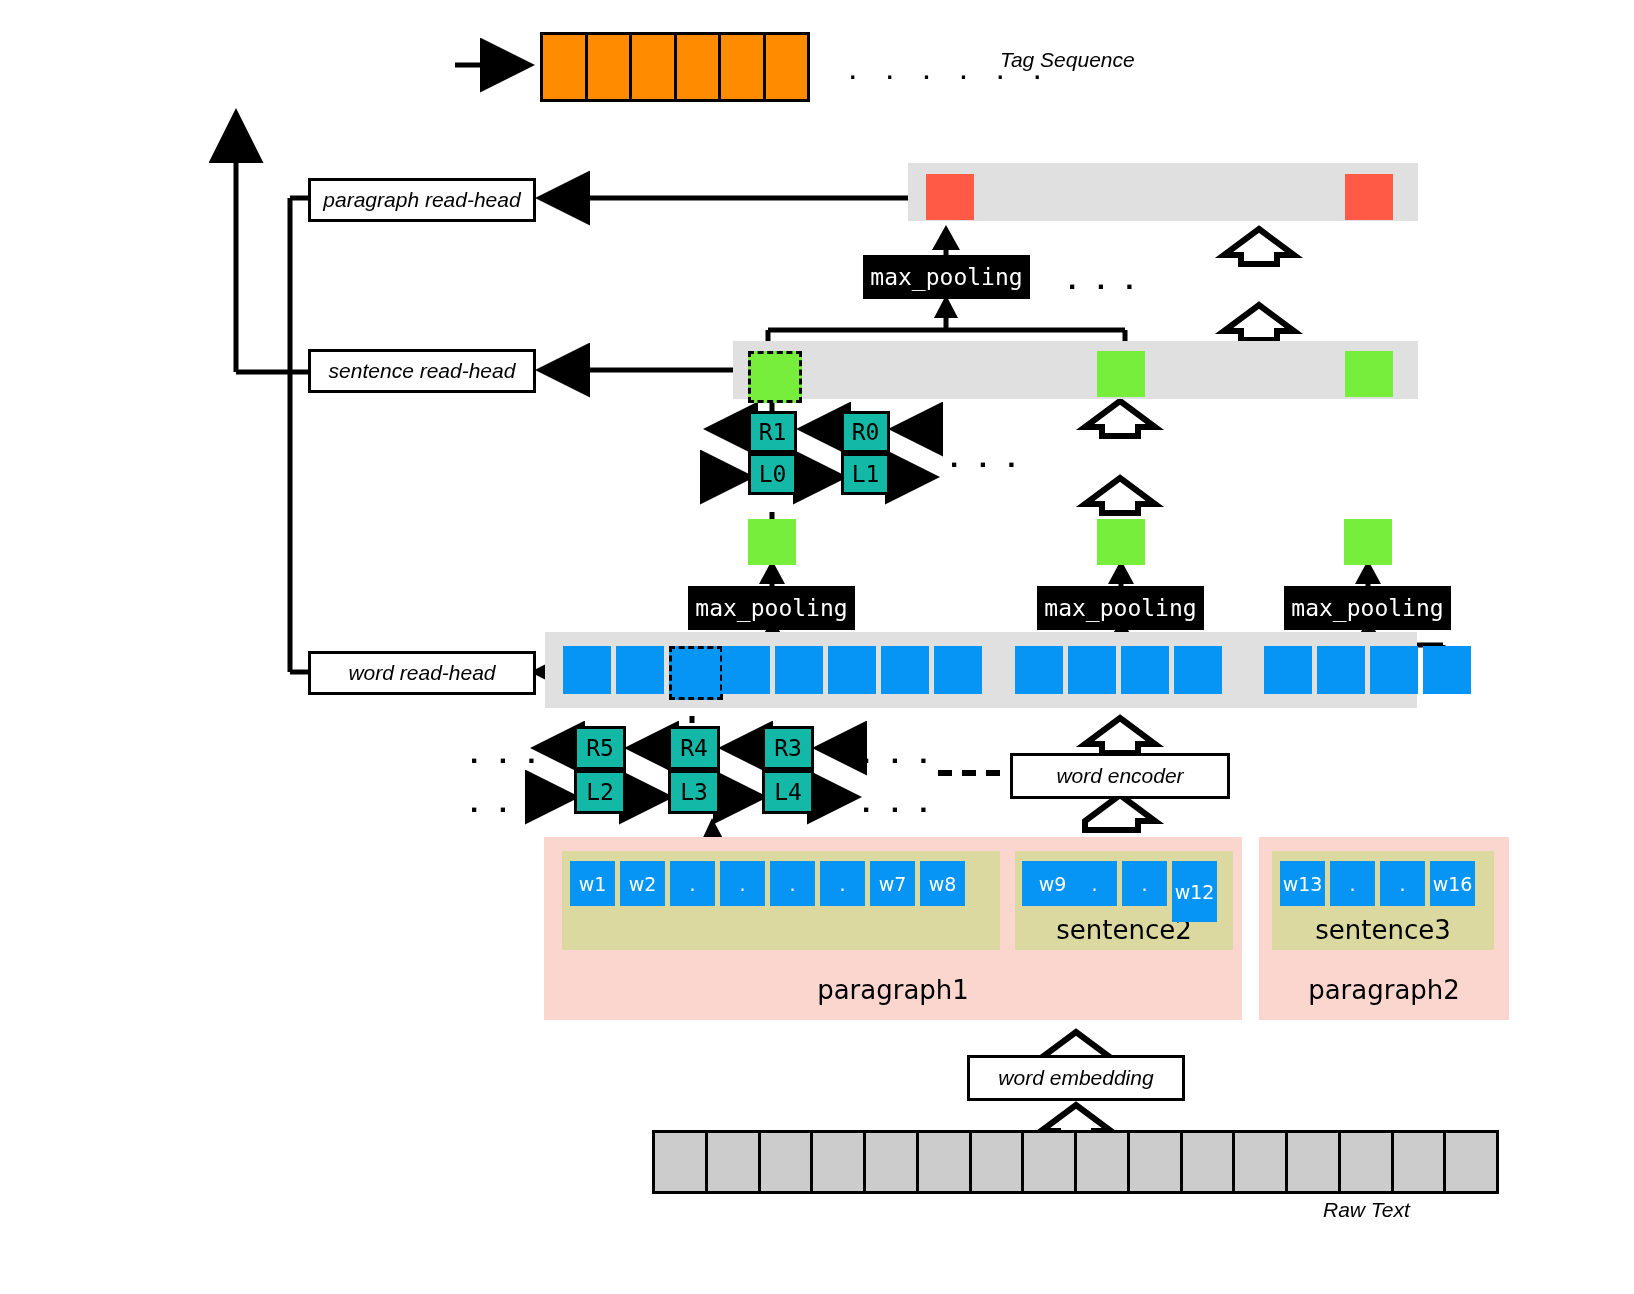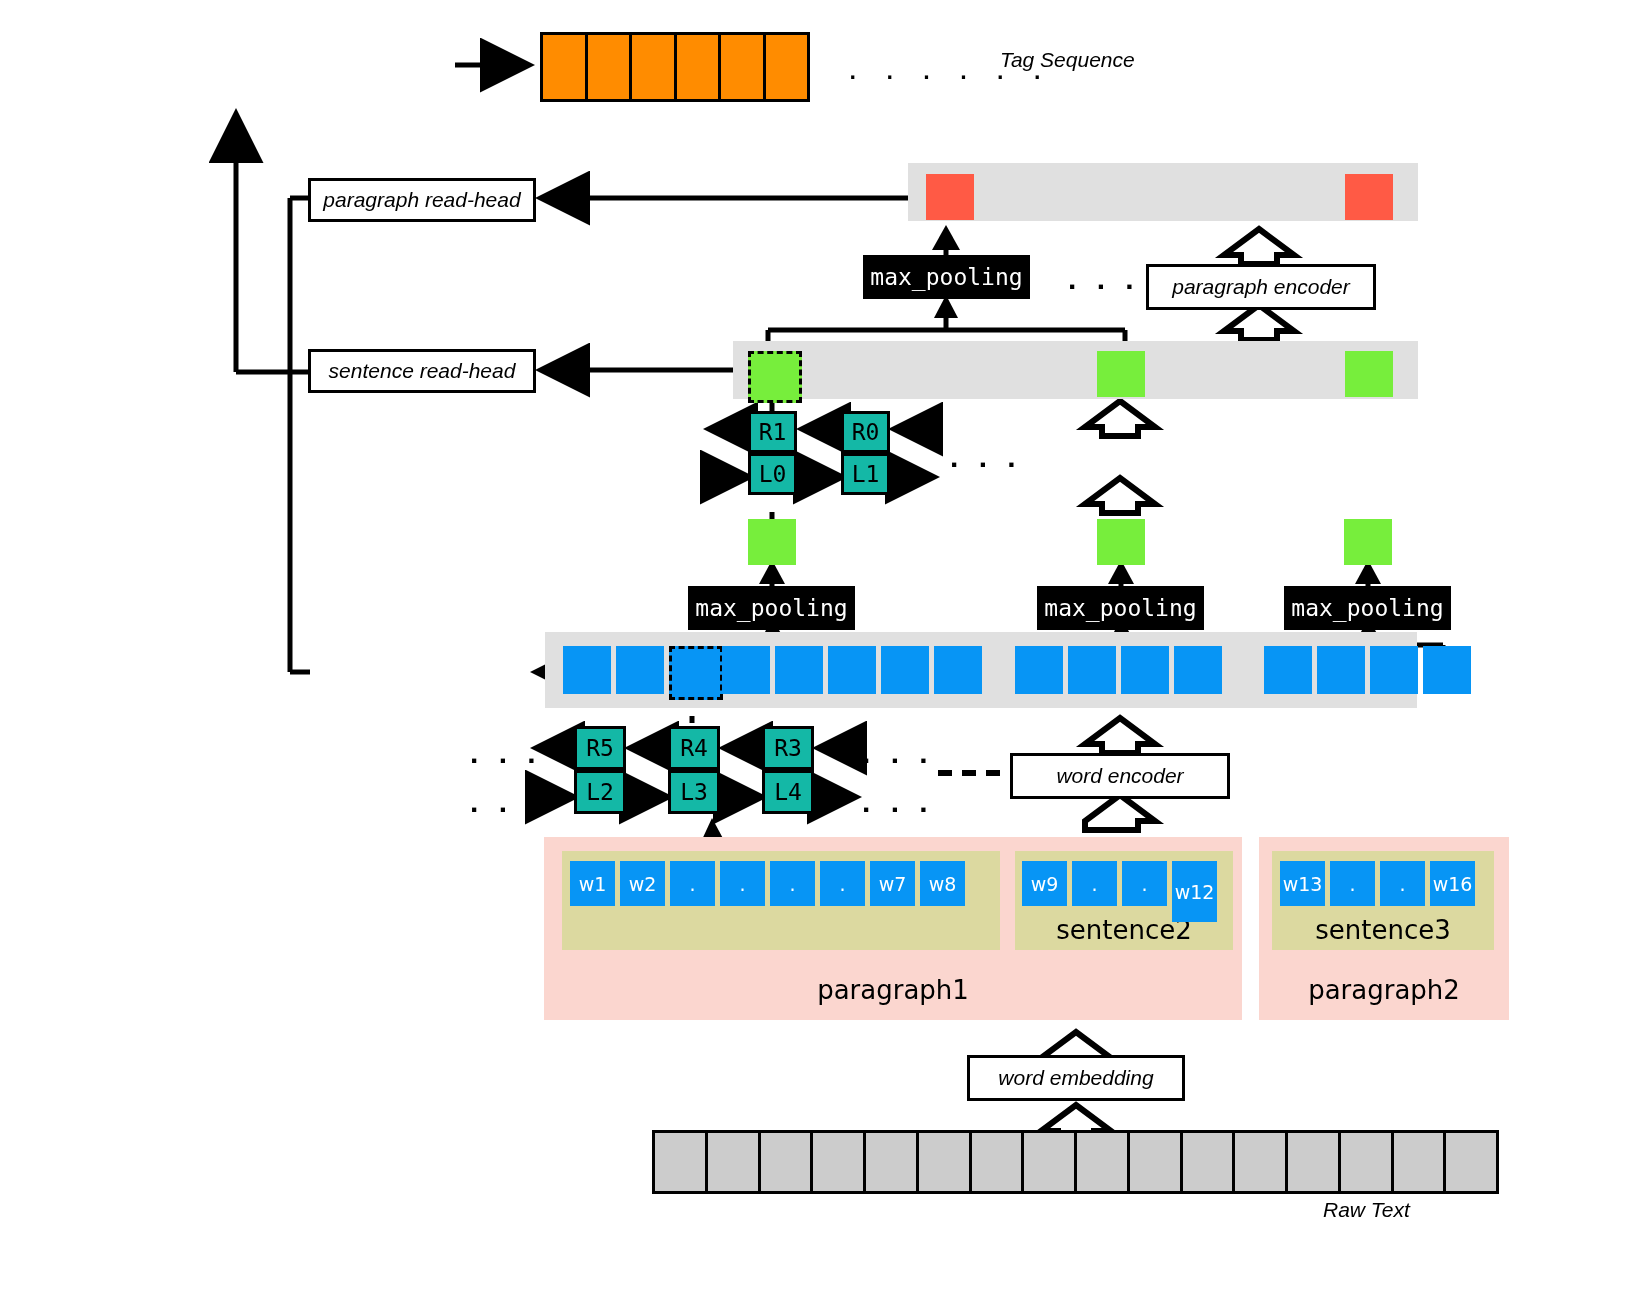--- a/index.html
+++ b/index.html
@@ -184,34 +184,34 @@
   </div>
   <div class="dots" style="left:848px;top:50px;">. . . . . .</div>
   <div class="label-it" style="left:1000px;top:48px;">Tag  Sequence</div>
 
   <div class="abs wbox" style="left:308px;top:178px;width:228px;height:44px;">
     <span>paragraph read-head</span>
   </div>
   <div class="abs wbox" style="left:308px;top:349px;width:228px;height:44px;">
     <span>sentence read-head</span>
   </div>
+  <div class="abs wbox" style="left:308px;top:651px;width:228px;height:44px;">
+    <span>word read-head</span>
+  </div>
 
   <div class="abs memrow" style="left:908px;top:163px;width:510px;height:58px;">
     <span class="sq red" style="left:18px;top:11px;width:48px;height:46px;"></span>
     <span class="sq red" style="left:437px;top:11px;width:48px;height:46px;"></span>
   </div>
 
   <div class="abs kbox" style="left:863px;top:255px;width:167px;height:44px;">
     <span>max_pooling</span>
   </div>
   <div class="dots-sm" style="left:1068px;top:264px;">. . .</div>
 
-  <div class="abs wbox" style="left:1146px;top:264px;width:230px;height:46px;">
-    <span>paragraph encoder</span>
-  </div>
 
   <div class="abs memrow" style="left:733px;top:341px;width:685px;height:58px;">
     <span class="sq green dashed" style="left:15px;top:10px;width:48px;height:46px;"></span>
     <span class="sq green" style="left:364px;top:10px;width:48px;height:46px;"></span>
     <span class="sq green" style="left:612px;top:10px;width:48px;height:46px;"></span>
   </div>
 
   <div class="abs cellbox" style="left:748px;top:411px;width:49px;height:42px;">
     <span>R1</span>
   </div>
@@ -298,21 +298,21 @@
   <div class="wcell" style="left:620px;top:861px;width:45px;height:45px;">w2</div>
   <div class="wcell" style="left:670px;top:861px;width:45px;height:45px;">.</div>
   <div class="wcell" style="left:720px;top:861px;width:45px;height:45px;">.</div>
   <div class="wcell" style="left:770px;top:861px;width:45px;height:45px;">.</div>
   <div class="wcell" style="left:820px;top:861px;width:45px;height:45px;">.</div>
   <div class="wcell" style="left:870px;top:861px;width:45px;height:45px;">w7</div>
   <div class="wcell" style="left:920px;top:861px;width:45px;height:45px;">w8</div>
 
   <div class="sent" style="left:1015px;top:851px;width:218px;height:99px;"></div>
   <div class="stitle" style="left:1015px;top:915px;width:218px;">sentence2</div>
-  <div class="wcell" style="left:1022px;top:861px;width:45px;height:45px;">w9</div>
+  <div class="wcell" style="left:1022px;top:861px;width:45px;height:45px;padding-left:8px;">w9</div>
   <div class="wcell" style="left:1072px;top:861px;width:45px;height:45px;">.</div>
   <div class="wcell" style="left:1122px;top:861px;width:45px;height:45px;">.</div>
   <div class="wcell" style="left:1172px;top:861px;width:45px;height:61px;">w12</div>
 
   <div class="para" style="left:1259px;top:837px;width:250px;height:183px;"></div>
   <div class="ptitle" style="left:1259px;top:975px;width:250px;">paragraph2</div>
 
   <div class="sent" style="left:1272px;top:851px;width:222px;height:99px;"></div>
   <div class="stitle" style="left:1272px;top:915px;width:222px;">sentence3</div>
   <div class="wcell" style="left:1280px;top:861px;width:45px;height:45px;">w13</div>

